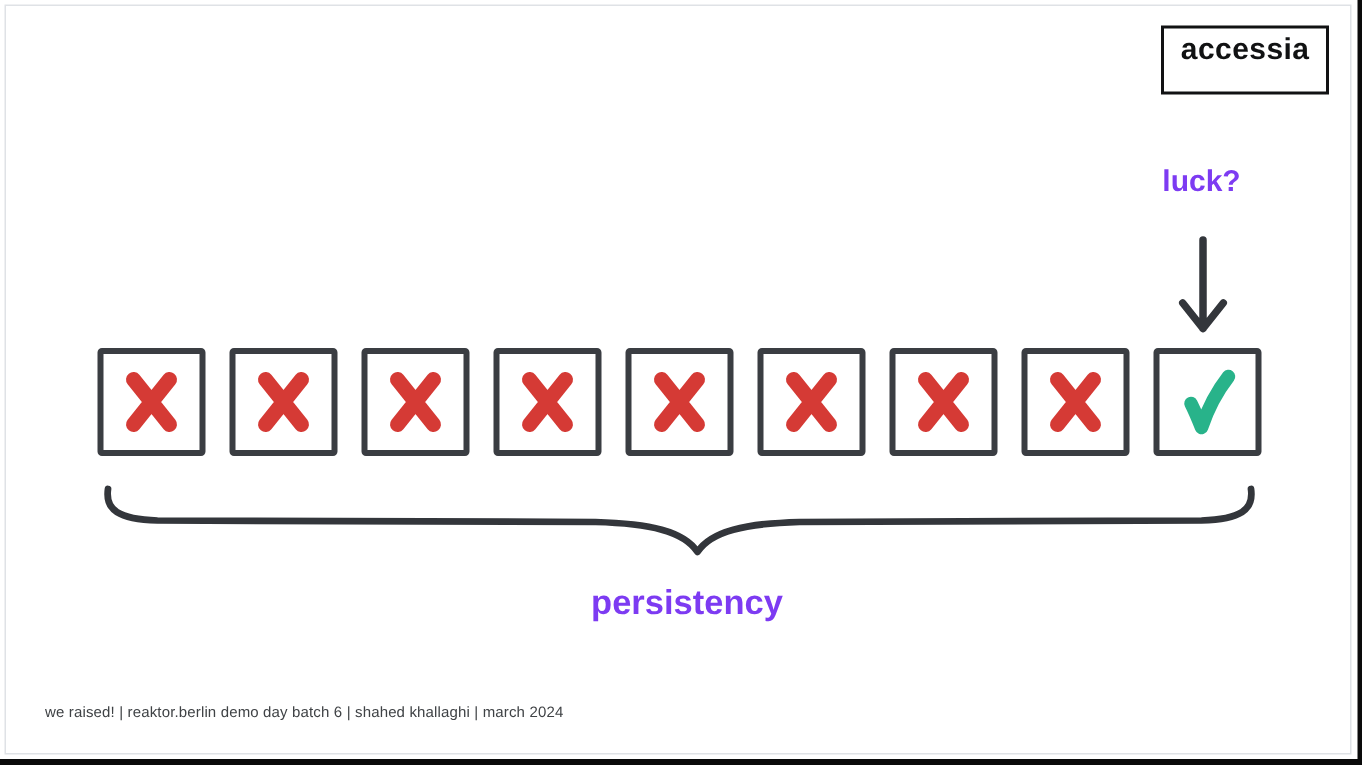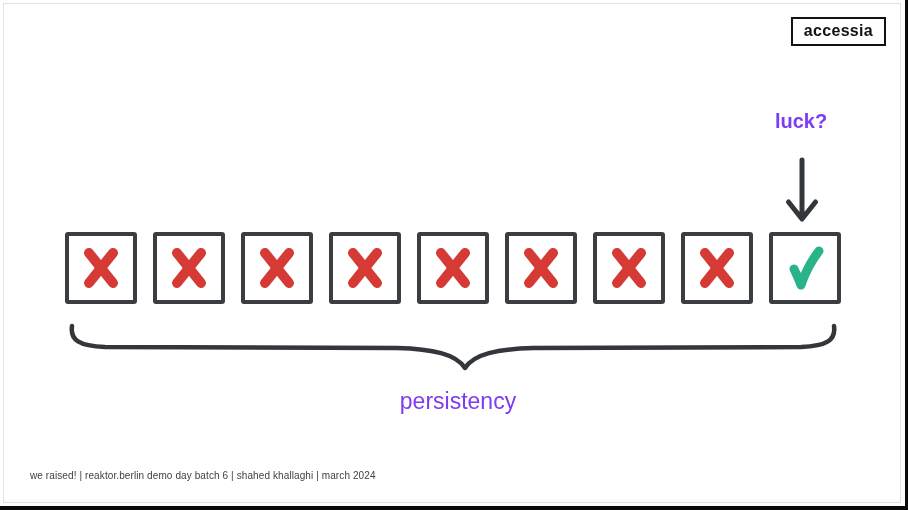--- a/index.html
+++ b/index.html
@@ -17,23 +17,23 @@
   }
   .frame {
     position: absolute; left: 3px; top: 3px;
     width: 896px; height: 498px;
     border: 1px solid var(--frame_border);
     pointer-events: none;
   }
   .logo {
     position: absolute; right: 19px; top: 17px;
     border: 2.5px solid var(--logo_ink);
-    padding: 3px 11px 4px 11px;
+    padding: 3px 11px 16px 11px;
     color: var(--logo_ink);
-    font-size: 16px; font-weight: bold;
+    font-size: 20px; font-weight: bold;
     letter-spacing: 0.3px;
     background: #fff;
   }
   .luck {
     position: absolute; left: 741px; top: 110px; width: 120px;
     text-align: center;
     font-size: 20px; font-weight: bold;
     color: var(--purple);
   }
   .arrow {
@@ -54,21 +54,21 @@
   }
   .mark-x { color: var(--red); }
   .mark-check { color: var(--green); }
   .brace {
     position: absolute; left: 67px; top: 321px;
     color: var(--ink);
   }
   .persistency {
     position: absolute; left: 308px; top: 388px; width: 300px;
     text-align: center;
-    font-size: 23px; font-weight: normal;
+    font-size: 23px; font-weight: bold;
     color: var(--purple);
   }
   .footer {
     position: absolute; left: 30px; top: 470px;
     font-size: 10px;
     color: var(--footer_gray);
     letter-spacing: 0.1px;
   }
 </style>
 </head>

